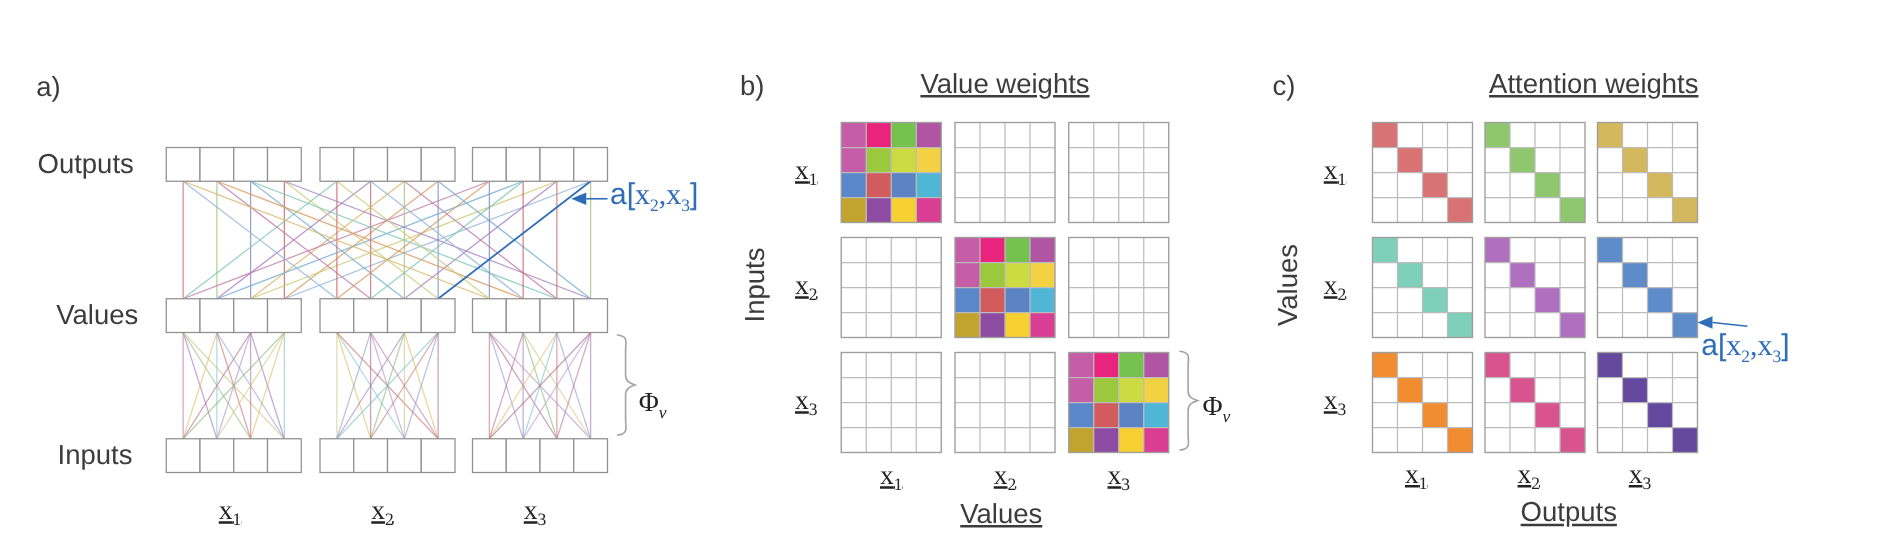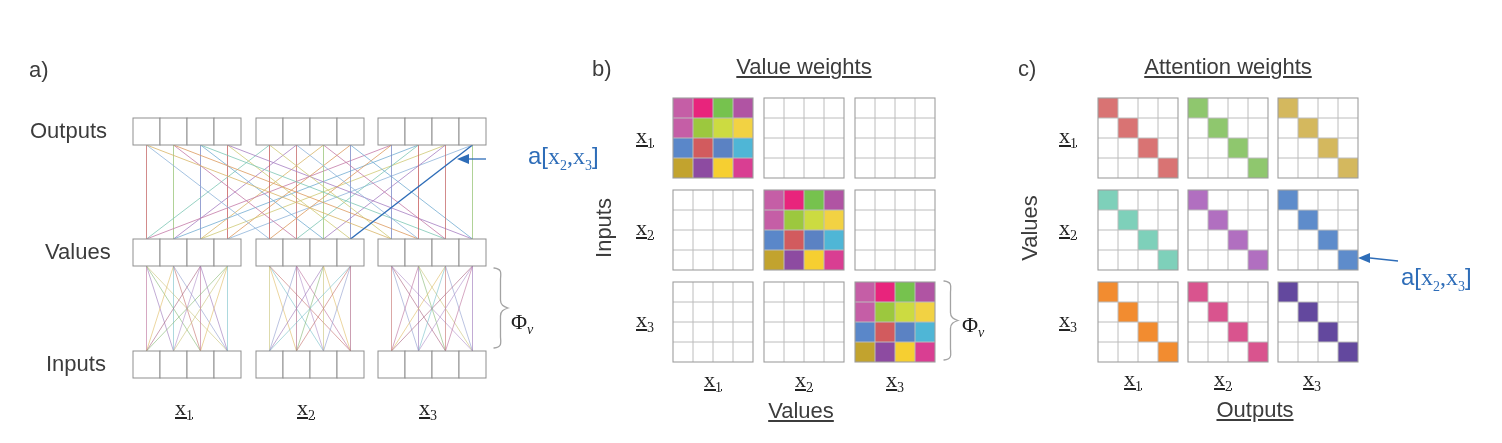--- a/index.html
+++ b/index.html
@@ -5,21 +5,21 @@
   html,body{margin:0;padding:0;background:#fff;}
   .stage{position:relative;width:1502px;height:443px;background:#ffffff;
          font-family:"Liberation Sans",sans-serif;overflow:hidden;}
   .lbl{position:absolute;color:#3c3c3c;font-size:22px;white-space:nowrap;line-height:1.05;}
   .math{position:absolute;font-family:"Liberation Serif",serif;color:#232323;
         font-size:22px;white-space:nowrap;line-height:1.05;}
   .math sub, .blue sub{font-size:14px;line-height:0;}
   .ctr{transform:translateX(-50%);text-decoration:underline;}
   .vert{transform:translate(-50%,-50%) rotate(-90deg);transform-origin:center;}
   .blue{position:absolute;color:#2e6db8;font-size:24px;white-space:nowrap;
-        font-family:"Liberation Serif",serif;line-height:1.05;margin-left:40px;}
+        font-family:"Liberation Serif",serif;line-height:1.05;}
   .blue .sans{font-family:"Liberation Sans",sans-serif;}
   .it{font-style:italic;}
   svg.canvas{position:absolute;left:0;top:0;}
 </style>
 </head>
 <body>
 
 <div class="stage">
 
   <svg class="canvas" id="fig-svg" width="1502" height="443" viewBox="0 0 1502 443">
@@ -417,21 +417,21 @@
   <div class="math ctr" style="left:645px;top:124px"><span>x</span><sub>1</sub></div>
   <div class="math ctr" style="left:645px;top:216px"><span>x</span><sub>2</sub></div>
   <div class="math ctr" style="left:645px;top:308px"><span>x</span><sub>3</sub></div>
   <div class="math ctr" style="left:713px;top:368px"><span>x</span><sub>1</sub></div>
   <div class="math ctr" style="left:804px;top:368px"><span>x</span><sub>2</sub></div>
   <div class="math ctr" style="left:895px;top:368px"><span>x</span><sub>3</sub></div>
   <div class="lbl ctr" style="left:801px;top:399px">Values</div>
   <div class="math" style="left:962px;top:313px"><span>Φ</span><sub class="it">v</sub></div>
 
   <div class="lbl" style="left:1018px;top:57px">c)</div>
-  <div class="lbl ctr" style="left:1228px;top:55px">Attention weights</div>
+  <div class="lbl ctr" style="left:1275px;top:55px">Attention weights</div>
   <div class="lbl vert" style="left:1030px;top:228px">Values</div>
   <div class="math ctr" style="left:1068px;top:124px"><span>x</span><sub>1</sub></div>
   <div class="math ctr" style="left:1068px;top:216px"><span>x</span><sub>2</sub></div>
   <div class="math ctr" style="left:1068px;top:308px"><span>x</span><sub>3</sub></div>
   <div class="math ctr" style="left:1133px;top:367px"><span>x</span><sub>1</sub></div>
   <div class="math ctr" style="left:1223px;top:367px"><span>x</span><sub>2</sub></div>
   <div class="math ctr" style="left:1312px;top:367px"><span>x</span><sub>3</sub></div>
   <div class="lbl ctr" style="left:1255px;top:398px">Outputs</div>
   <div class="blue" style="left:1361px;top:264px"><span class="sans">a[</span><span>x</span><sub>2</sub><span>,x</span><sub>3</sub><span class="sans">]</span></div>
 

